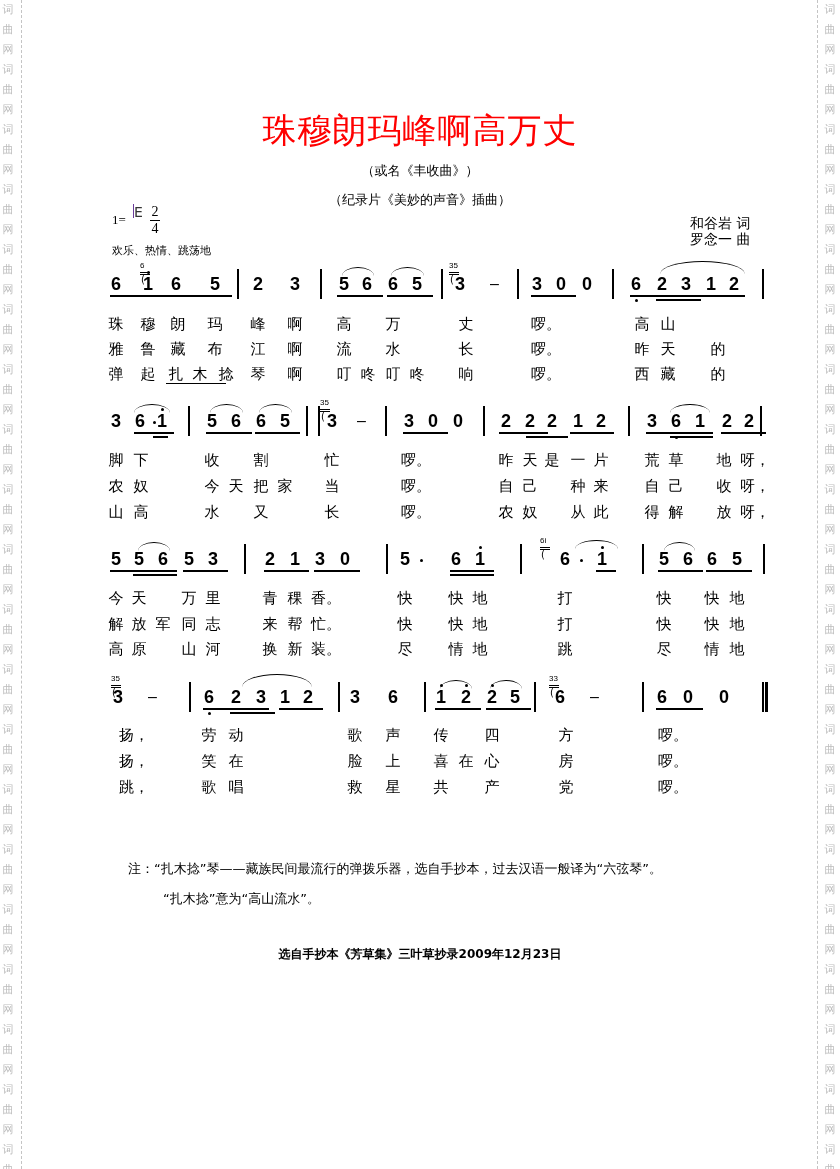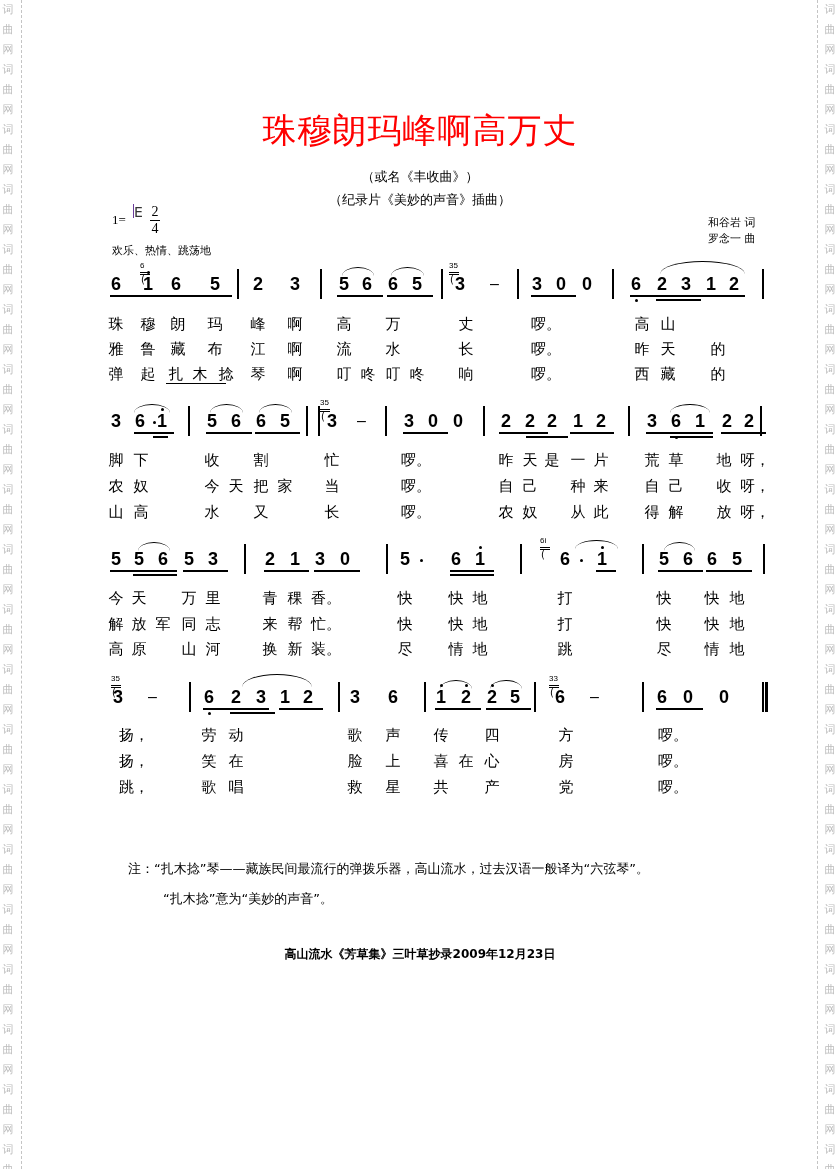--- a/index.html
+++ b/index.html
@@ -8,21 +8,21 @@
   .wm-col { position:absolute; top:0; width:16px; }
   .wm { position:absolute; font-size:11px; color:#bdbdbd; width:16px; text-align:center; line-height:12px; }
   .title { position:absolute; left:0; width:840px; top:108px; text-align:center; color:#ff0000; font-size:34px; font-family:"DejaVu Serif", serif; letter-spacing:1px; }
   .sub { position:absolute; left:0; width:840px; text-align:center; font-size:13px; }
   .key { position:absolute; left:112px; top:212px; font-size:13px; font-family:"Liberation Serif", serif; }
   .flat { position:absolute; left:133px; top:202px; font-size:20px; color:#333; }
   .flatbar { position:absolute; left:133px; top:204px; width:1px; height:14px; background:#6a3a9a; }
   .tsig { position:absolute; left:150px; top:205px; font-family:"Liberation Serif", serif; font-size:14px; text-align:center; width:10px; line-height:14px; }
   .tsig .ln { display:block; border-top:1px solid #000; margin:1px 0; }
   .tempo { position:absolute; left:112px; top:243px; font-size:11px; }
-  .credit { position:absolute; left:708px; font-size:11px; }
+  .credit { position:absolute; left:690px; font-size:14px; }
   .note { position:absolute; font-family:"Liberation Sans", sans-serif; font-weight:bold; font-size:18px; line-height:18px; width:14px; text-align:center; }
   .dash { position:absolute; font-family:"Liberation Sans", sans-serif; font-size:16px; line-height:18px; }
   .dotc { position:absolute; width:3px; height:3px; background:#000; border-radius:50%; }
   .ul { position:absolute; height:2px; background:#000; }
   .bar { position:absolute; width:2px; background:#000; }
   .slur { position:absolute; border-top:1.5px solid #000; border-radius:50% 50% 0 0 / 100% 100% 0 0; height:8px; }
   .grace { position:absolute; font-family:"Liberation Sans", sans-serif; font-size:8px; line-height:8px; }
   .graceline { position:absolute; height:1px; background:#000; width:10px; }
   .gracehook { position:absolute; font-size:10px; line-height:10px; }
   .lyr { position:absolute; font-size:15px; line-height:16px; width:18px; text-align:center; }
@@ -152,21 +152,21 @@
     <div class="wm" style="top: 1044px;">曲</div>
     <div class="wm" style="top: 1064px;">网</div>
     <div class="wm" style="top: 1084px;">词</div>
     <div class="wm" style="top: 1104px;">曲</div>
     <div class="wm" style="top: 1124px;">网</div>
     <div class="wm" style="top: 1144px;">词</div>
     <div class="wm" style="top: 1164px;">曲</div>
   </div>
 
 <div class="title">珠穆朗玛峰啊高万丈</div>
-<div class="sub" style="top:168px;">（或名《丰收曲》）</div>
+<div class="sub" style="top:162px;">（或名《丰收曲》）</div>
 <div class="sub" style="top:191px;">（纪录片《美妙的声音》插曲）</div>
 
 <div class="key"><span>1=</span></div>
 <div class="flatbar"></div>
 <div class="flat" style="left:134px;top:204px;font-size:14px;"><span>E</span></div>
 <div class="tsig">
   <span>2</span><span class="ln"></span><span>4</span>
 </div>
 <div class="tempo">欢乐、热情、跳荡地</div>
 <div class="credit" style="top:215px;">和谷岩  词</div>
@@ -521,16 +521,16 @@
     <div class="lyr" style="left: 227px; top: 779px;">唱</div>
     <div class="lyr" style="left: 346px; top: 779px;">救</div>
     <div class="lyr" style="left: 384px; top: 779px;">星</div>
     <div class="lyr" style="left: 432px; top: 779px;">共</div>
     <div class="lyr" style="left: 483px; top: 779px;">产</div>
     <div class="lyr" style="left: 557px; top: 779px;">党</div>
     <div class="lyr" style="left: 658px; top: 779px; width: 40px; text-align: left;">啰。</div>
     <div class="lyr-ul" style="left: 166px; width: 60px; top: 383px;"></div>
   </div>
 
-<div class="note-text" style="left:128px;top:860px;">注：“扎木捻”琴——藏族民间最流行的弹拨乐器，高山流水，过去汉语一般译为“六弦琴”。</div>
-<div class="note-text" style="left:163px;top:890px;">“扎木捻”意为“美妙的声音”。</div>
-
-<div class="footer">高山流水《芳草集》三叶草抄录2009年12月23日</div>
+<div class="note-text" style="left:128px;top:860px;">注：“扎木捻”琴——藏族民间最流行的弹拨乐器，选自手抄本，过去汉语一般译为“六弦琴”。</div>
+<div class="note-text" style="left:163px;top:890px;">“扎木捻”意为“高山流水”。</div>
+
+<div class="footer">选自手抄本《芳草集》三叶草抄录2009年12月23日</div>
 
 </body></html>

